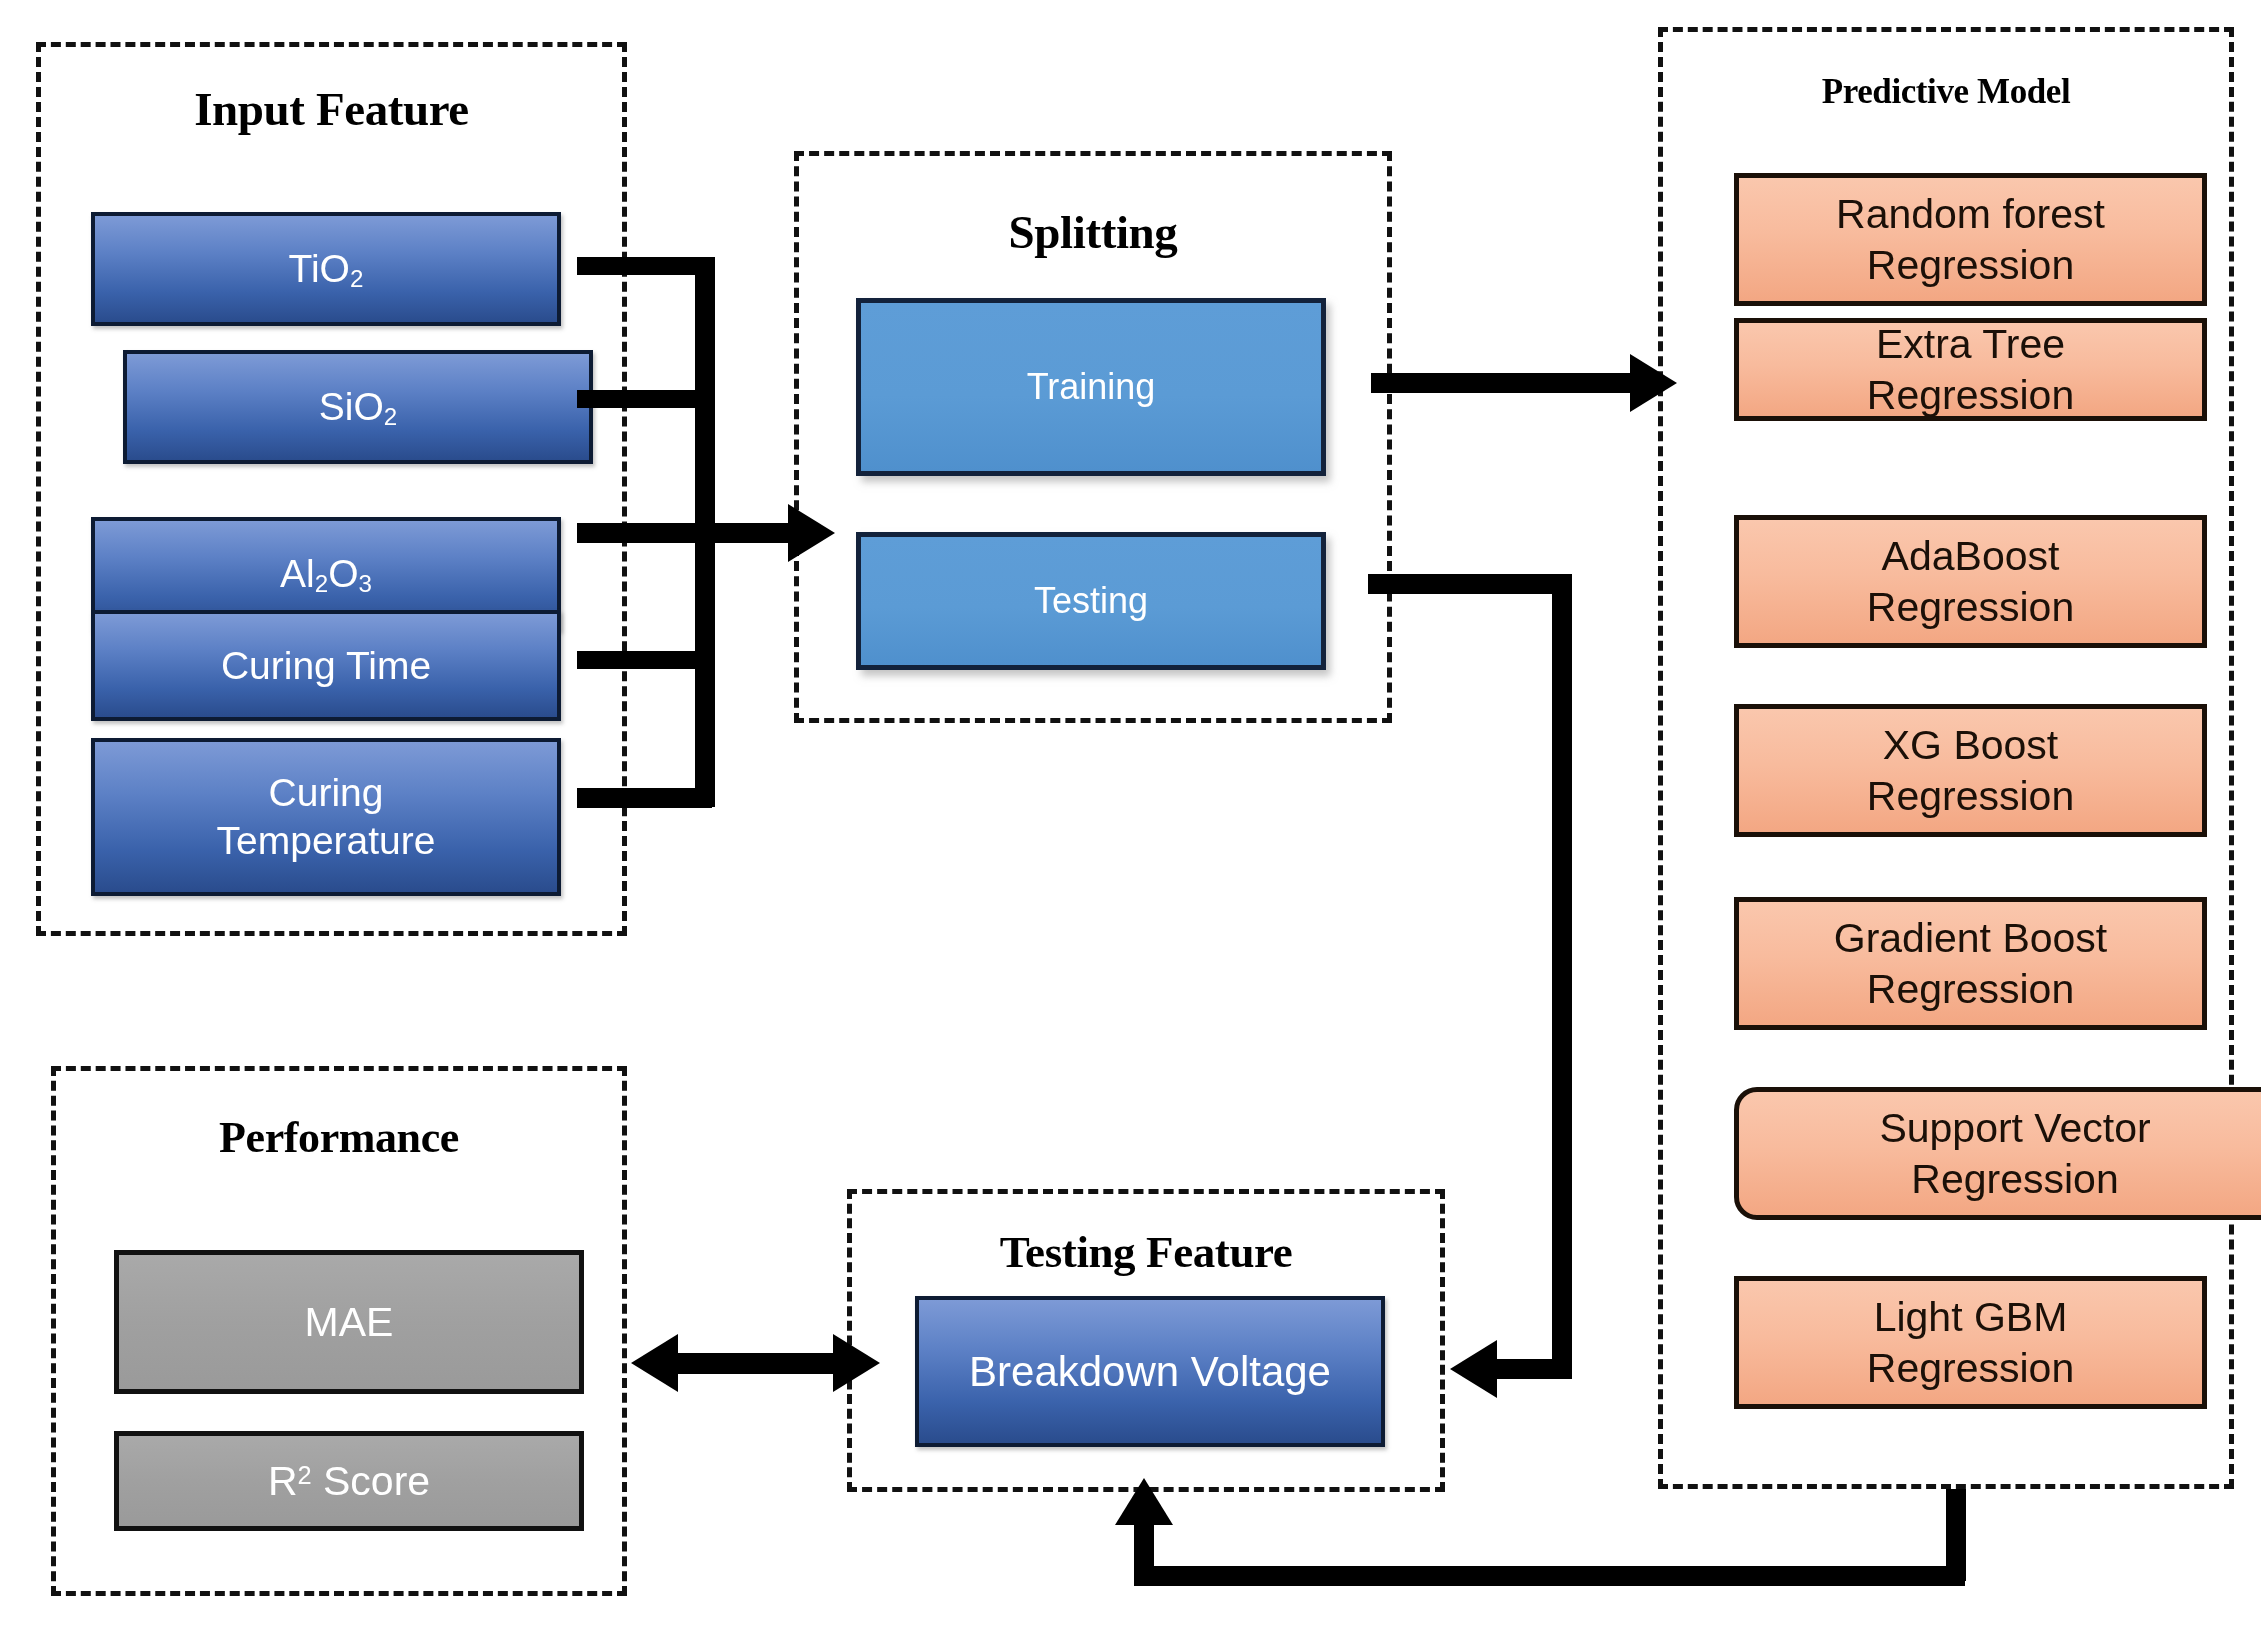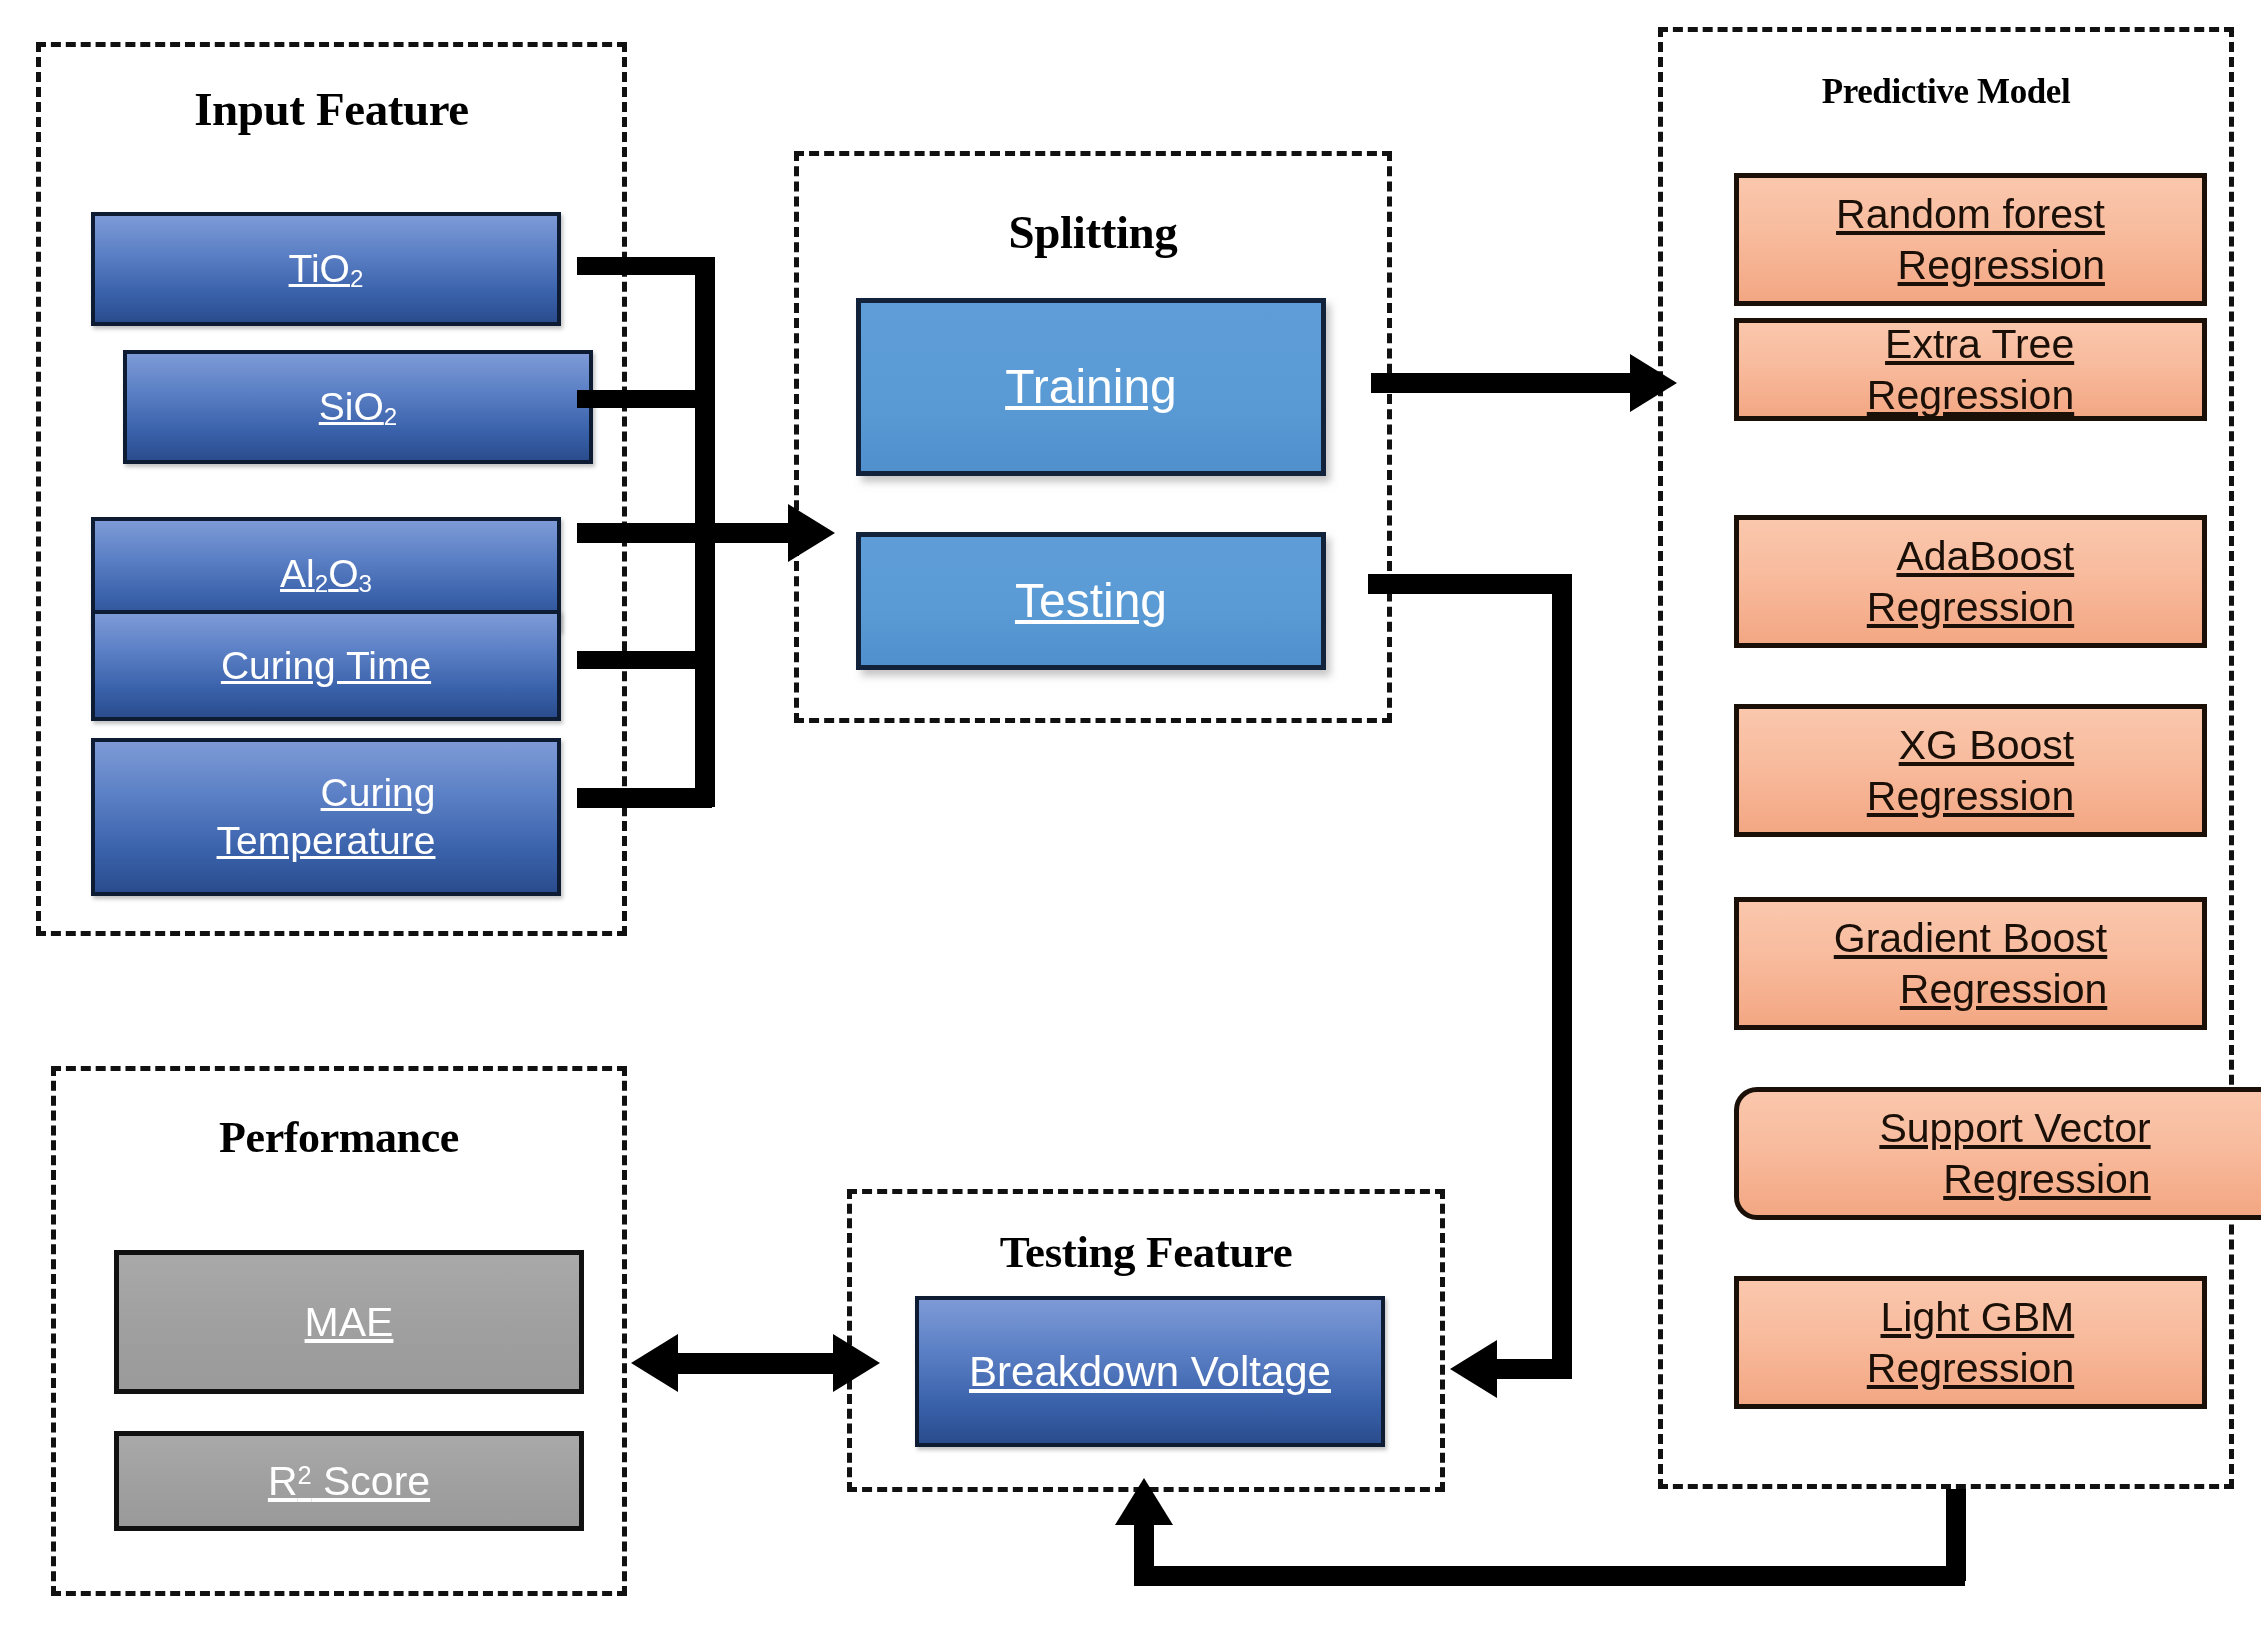--- a/index.html
+++ b/index.html
@@ -35,39 +35,38 @@
     letter-spacing: -0.4px;
   }
 
   
   .node {
     position: absolute;
     box-sizing: border-box;
     display: flex;
     align-items: center;
     justify-content: center;
-    text-align: right;
+    text-align: center;
     line-height: 1.22;
     white-space: pre-line;
-    text-decoration: underline;
   }
 
   .node-blue {
     border: 4.5px solid #0d1b33;
     background: linear-gradient(to bottom, #7d9ad6 0%, #5d81c6 34%, #3a62ab 72%, #2a4c8d 100%);
     color: #ffffff;
     font-size: 39px;
     box-shadow: 2.3px 3px 3.8px rgba(120,120,120,0.45);
   }
 
   .node-splitblue {
     border: 5.3px solid #13223b;
     background: linear-gradient(to bottom, #5e9dd7 0%, #5b9bd5 55%, #4f90cd 100%);
     color: #ffffff;
-    font-size: 48px;
+    font-size: 36px;
     box-shadow: 4.5px 6px 7.6px rgba(150,150,150,0.55);
   }
 
   .node-orange {
     border: 5.3px solid #1a1008;
     background: linear-gradient(to bottom, #fac7ad 0%, #f8bb9d 45%, #f3a783 100%);
     color: #1b1008;
     font-size: 41px;
   }
 

